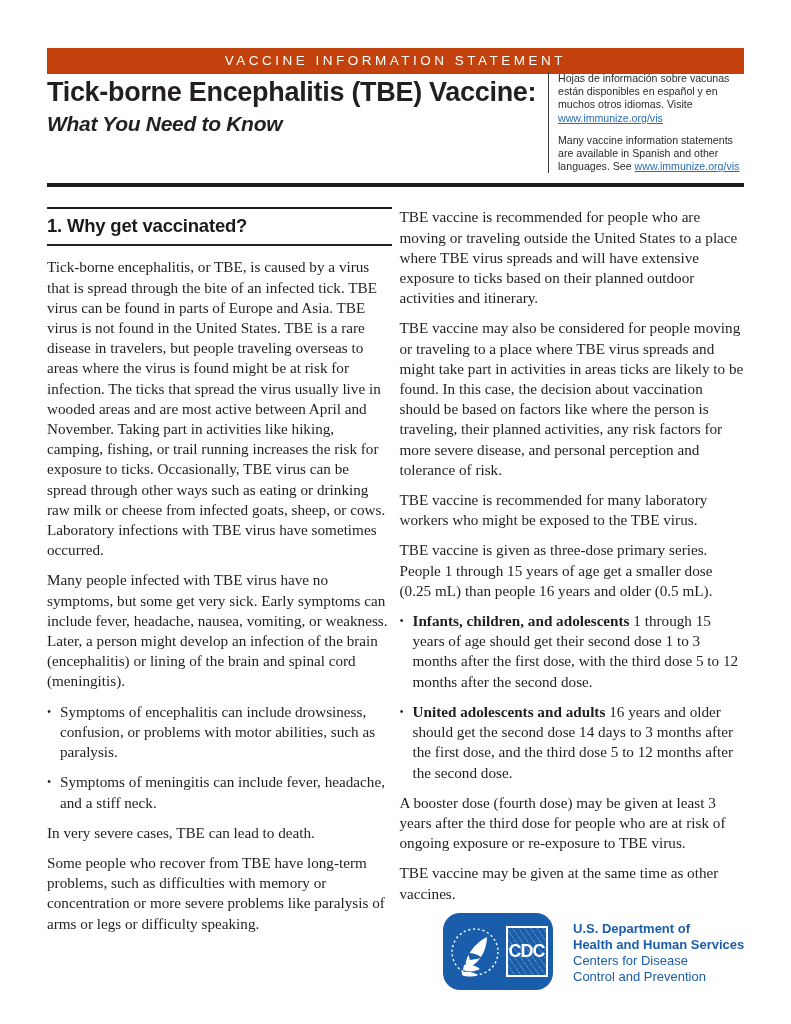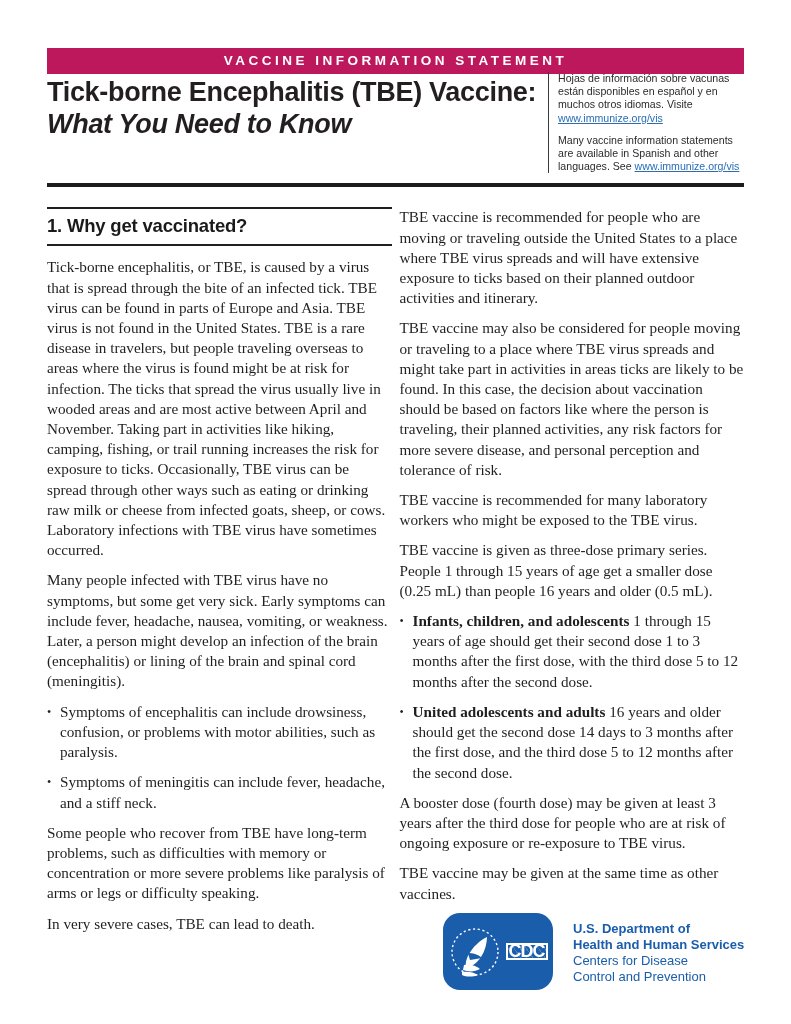--- a/index.html
+++ b/index.html
@@ -8,43 +8,43 @@
     width:791px; height:1024px;
     font-family:"Liberation Sans", sans-serif;
     color:#1d1d1d;
     position:relative;
     overflow:hidden;
   }
   .page { padding:48px 47px 0 47px; }
 
   
   .banner {
-    background:#be185d;
+    background:#c2410c;
     color:#ffffff;
     height:26px;
     line-height:26px;
     text-align:center;
-    font-weight:bold;
+    font-weight:normal;
     font-size:13.5px;
     letter-spacing:3.5px;
   }
 
   
   .masthead {
     display:flex;
     justify-content:space-between;
     align-items:flex-start;
     padding-bottom:10px;
   }
   .titles { padding-top:2px; }
   .title-line1 {
     font-size:27px; font-weight:bold; letter-spacing:-0.3px; line-height:32px; color:#231f20;
   }
   .title-line2 {
-    font-size:27px; font-weight:bold; font-style:italic; letter-spacing:-0.3px; line-height:32px; color:#231f20;
+    font-size:21px; font-weight:bold; font-style:italic; letter-spacing:-0.3px; line-height:32px; color:#231f20;
   }
   .info-box {
     width:196px;
     border-left:1.5px solid #3a3a3a;
     padding-left:9px;
     margin-top:-2px;
     font-size:10.6px;
     line-height:13.2px;
     color:#2b2b2b;
   }
@@ -85,21 +85,21 @@
     width:110px; height:77px;
     background:#1a5dab;
     border-radius:17px;
     display:flex;
     align-items:center;
     justify-content:center;
     gap:5px;
   }
   .hhs-emblem { width:52px; height:58px; position:relative; }
   .cdc-box {
-    width:42px; height:17px;
+    width:42px; height:51px;
     border:2px solid #ffffff;
     display:flex; align-items:center; justify-content:center;
     background:repeating-linear-gradient(55deg, rgba(255,255,255,0.22) 0 1px, rgba(255,255,255,0) 1px 5px);
     color:#ffffff;
     font-weight:bold;
     font-size:18px;
     letter-spacing:-1px;
   }
   .footer-text { margin-left:20px; padding-top:8px; font-size:13px; line-height:16px; color:#1a5dab; }
   .footer-text .bold { font-weight:bold; }
@@ -131,22 +131,22 @@
           <p class="para"><span>Tick-borne encephalitis, or TBE, is caused by a virus that is spread through the bite of an infected tick. TBE virus can be found in parts of Europe and Asia. TBE virus is not found in the United States. TBE is a rare disease in travelers, but people traveling overseas to areas where the virus is found might be at risk for infection. The ticks that spread the virus usually live in wooded areas and are most active between April and November. Taking part in activities like hiking, camping, fishing, or trail running increases the risk for exposure to ticks. Occasionally, TBE virus can be spread through other ways such as eating or drinking raw milk or cheese from infected goats, sheep, or cows. Laboratory infections with TBE virus have sometimes occurred.</span></p>
           <p class="para"><span>Many people infected with TBE virus have no symptoms, but some get very sick. Early symptoms can include fever, headache, nausea, vomiting, or weakness. Later, a person might develop an infection of the brain (encephalitis) or lining of the brain and spinal cord (meningitis).</span></p>
           <div class="bullet">
             <span class="marker">•</span>
             <span class="btext"><span>Symptoms of encephalitis can include drowsiness, confusion, or problems with motor abilities, such as paralysis.</span></span>
           </div>
           <div class="bullet">
             <span class="marker">•</span>
             <span class="btext"><span>Symptoms of meningitis can include fever, headache, and a stiff neck.</span></span>
           </div>
+          <p class="para"><span>In very severe cases, TBE can lead to death.</span></p>
           <p class="para"><span>Some people who recover from TBE have long-term problems, such as difficulties with memory or concentration or more severe problems like paralysis of arms or legs or difficulty speaking.</span></p>
-          <p class="para"><span>In very severe cases, TBE can lead to death.</span></p>
         </div>
     </div>
     <div class="col">
       <div class="blocks">
           <p class="para"><span>TBE vaccine is recommended for people who are moving or traveling outside the United States to a place where TBE virus spreads and will have extensive exposure to ticks based on their planned outdoor activities and itinerary.</span></p>
           <p class="para"><span>TBE vaccine may also be considered for people moving or traveling to a place where TBE virus spreads and might take part in activities in areas ticks are likely to be found. In this case, the decision about vaccination should be based on factors like where the person is traveling, their planned activities, any risk factors for more severe disease, and personal perception and tolerance of risk.</span></p>
           <p class="para"><span>TBE vaccine is recommended for many laboratory workers who might be exposed to the TBE virus.</span></p>
           <p class="para"><span>TBE vaccine is given as three-dose primary series. People 1 through 15 years of age get a smaller dose (0.25 mL) than people 16 years and older (0.5 mL).</span></p>
           <div class="bullet">
             <span class="marker">•</span>

